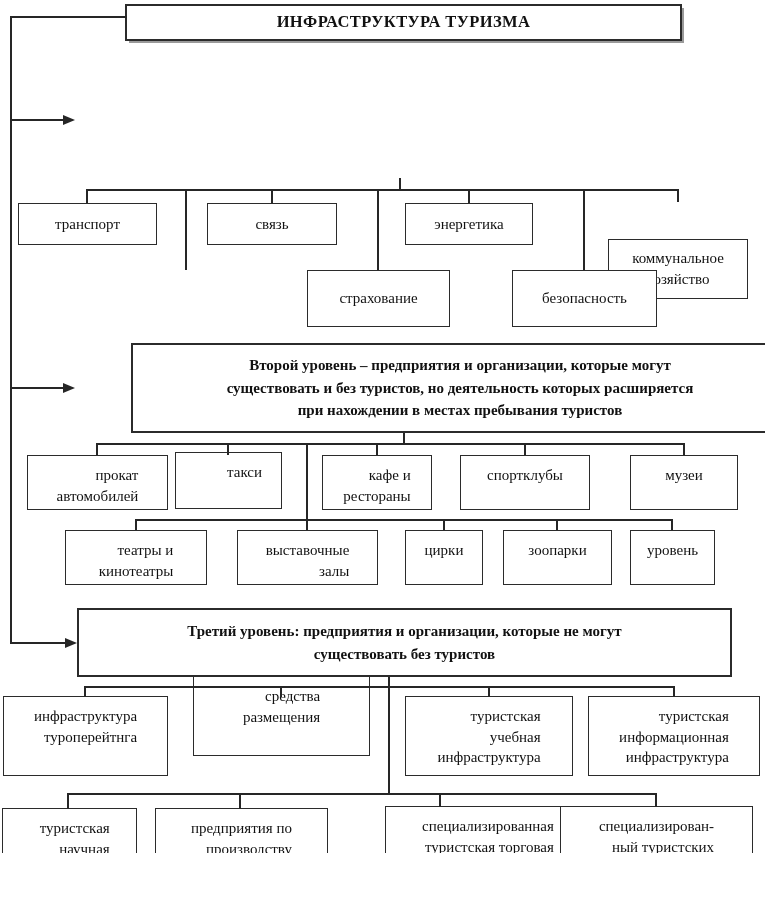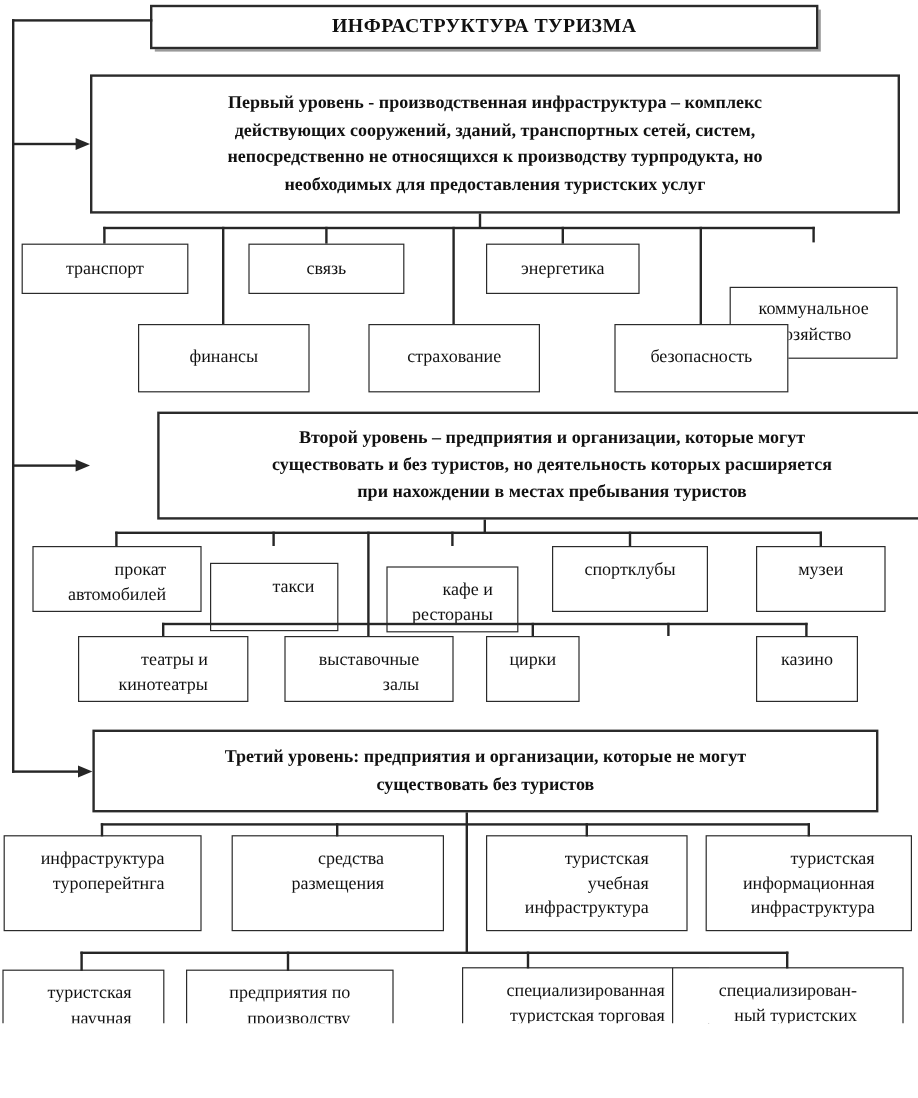--- a/index.html
+++ b/index.html
@@ -33,79 +33,75 @@
   
   #t1{left:18px; top:203px;width:139px;height:42px;}
   #t2{left:207px;top:203px;width:130px;height:42px;}
   #t3{left:405px;top:203px;width:128px;height:42px;}
   #t4{left:608px;top:202px;width:140px;height:60px;margin-top:37px;}
   #t5{left:115px;top:270px;width:143px;height:57px;}
   #t6{left:307px;top:270px;width:143px;height:57px;}
   #t7{left:512px;top:270px;width:145px;height:57px;}
   
   #s1{left:27px; top:455px;width:141px;height:55px;}
-  #s2{left:175px;top:469px;width:107px;height:57px;padding-left:36px;}
-  #s3{left:322px;top:455px;width:110px;height:55px;margin-top:17px;}
+  #s2{left:175px;top:452px;width:107px;height:57px;padding-left:36px;}
+  #s3{left:322px;top:455px;width:110px;height:55px;}
   #s4{left:460px;top:455px;width:130px;height:55px;}
   #s5{left:630px;top:455px;width:108px;height:55px;}
   
   #s6{left:65px; top:530px;width:142px;height:55px;}
   #s7{left:237px;top:530px;width:141px;height:55px;}
   #s8{left:405px;top:530px;width:78px; height:55px;}
   #s9{left:503px;top:530px;width:109px;height:55px;}
   #s10{left:630px;top:530px;width:85px;height:55px;}
   
   #r1{left:3px;  top:696px;width:165px;height:80px;}
-  #r2{left:193px;top:696px;width:177px;height:80px;}
+  #r2{left:193px;top:676px;width:177px;height:80px;}
   #r3{left:405px;top:696px;width:168px;height:80px;}
   #r4{left:588px;top:696px;width:172px;height:80px;}
   
   #b1{left:2px;  top:808px;width:135px;height:105px;}
   #b2{left:155px;top:808px;width:173px;height:106px;}
   #b3{left:337px;top:806px;width:206px;height:101px;margin-left:48px;}
   #b4{left:560px;top:806px;width:193px;height:101px;}
 </style>
 </head>
 <body>
 
 <div id="canvas">
 
   <div class="box hdr" id="title">ИНФРАСТРУКТУРА ТУРИЗМА</div>
-  <div class="box hdr" id="lv1">Первый уровень - производственная инфраструктура – комплекс
-действующих сооружений, зданий, транспортных сетей, систем,
-непосредственно не относящихся к производству турпродукта, но
-необходимых для предоставления туристских услуг</div>
   <div class="box hdr" id="lv2">Второй уровень – предприятия и организации, которые могут
 существовать и без туристов, но деятельность которых расширяется
 при нахождении в местах пребывания туристов</div>
   <div class="box" id="t1">транспорт</div>
 
   <div class="box hdr" id="lv3">Третий уровень: предприятия и организации, которые не могут
 существовать без туристов</div>
   <div class="box" id="t2">связь</div>
   <div class="box" id="t3">энергетика</div>
   <div class="box" id="t4">коммунальное
 хозяйство</div>
-  <div class="box" id="t5">финансы</div>
   <div class="box" id="t6">страхование</div>
   <div class="box" id="t7">безопасность</div>
 
   <div class="box topalign" id="s1">прокат
 автомобилей</div>
   <div class="box topalign" id="s2">такси</div>
   <div class="box topalign" id="s3">кафе и
 рестораны</div>
   <div class="box topalign" id="s4">спортклубы</div>
   <div class="box topalign" id="s5">музеи</div>
   <div class="box topalign" id="s6">театры и
 кинотеатры</div>
   <div class="box topalign" id="s7">выставочные
 залы</div>
   <div class="box topalign" id="s8">цирки</div>
-  <div class="box topalign" id="s10">казино</div>
+  <div class="box topalign" id="s9">зоопарки</div>
+  <div class="box topalign" id="s10">уровень</div>
 
   <div class="box topalign" id="r1">инфраструктура
 туроперейтнга</div>
   <div class="box topalign" id="r2">средства
 размещения</div>
   <div class="box topalign" id="r3">туристская
 учебная
 инфраструктура</div>
   <div class="box topalign" id="r4">туристская
 информационная

